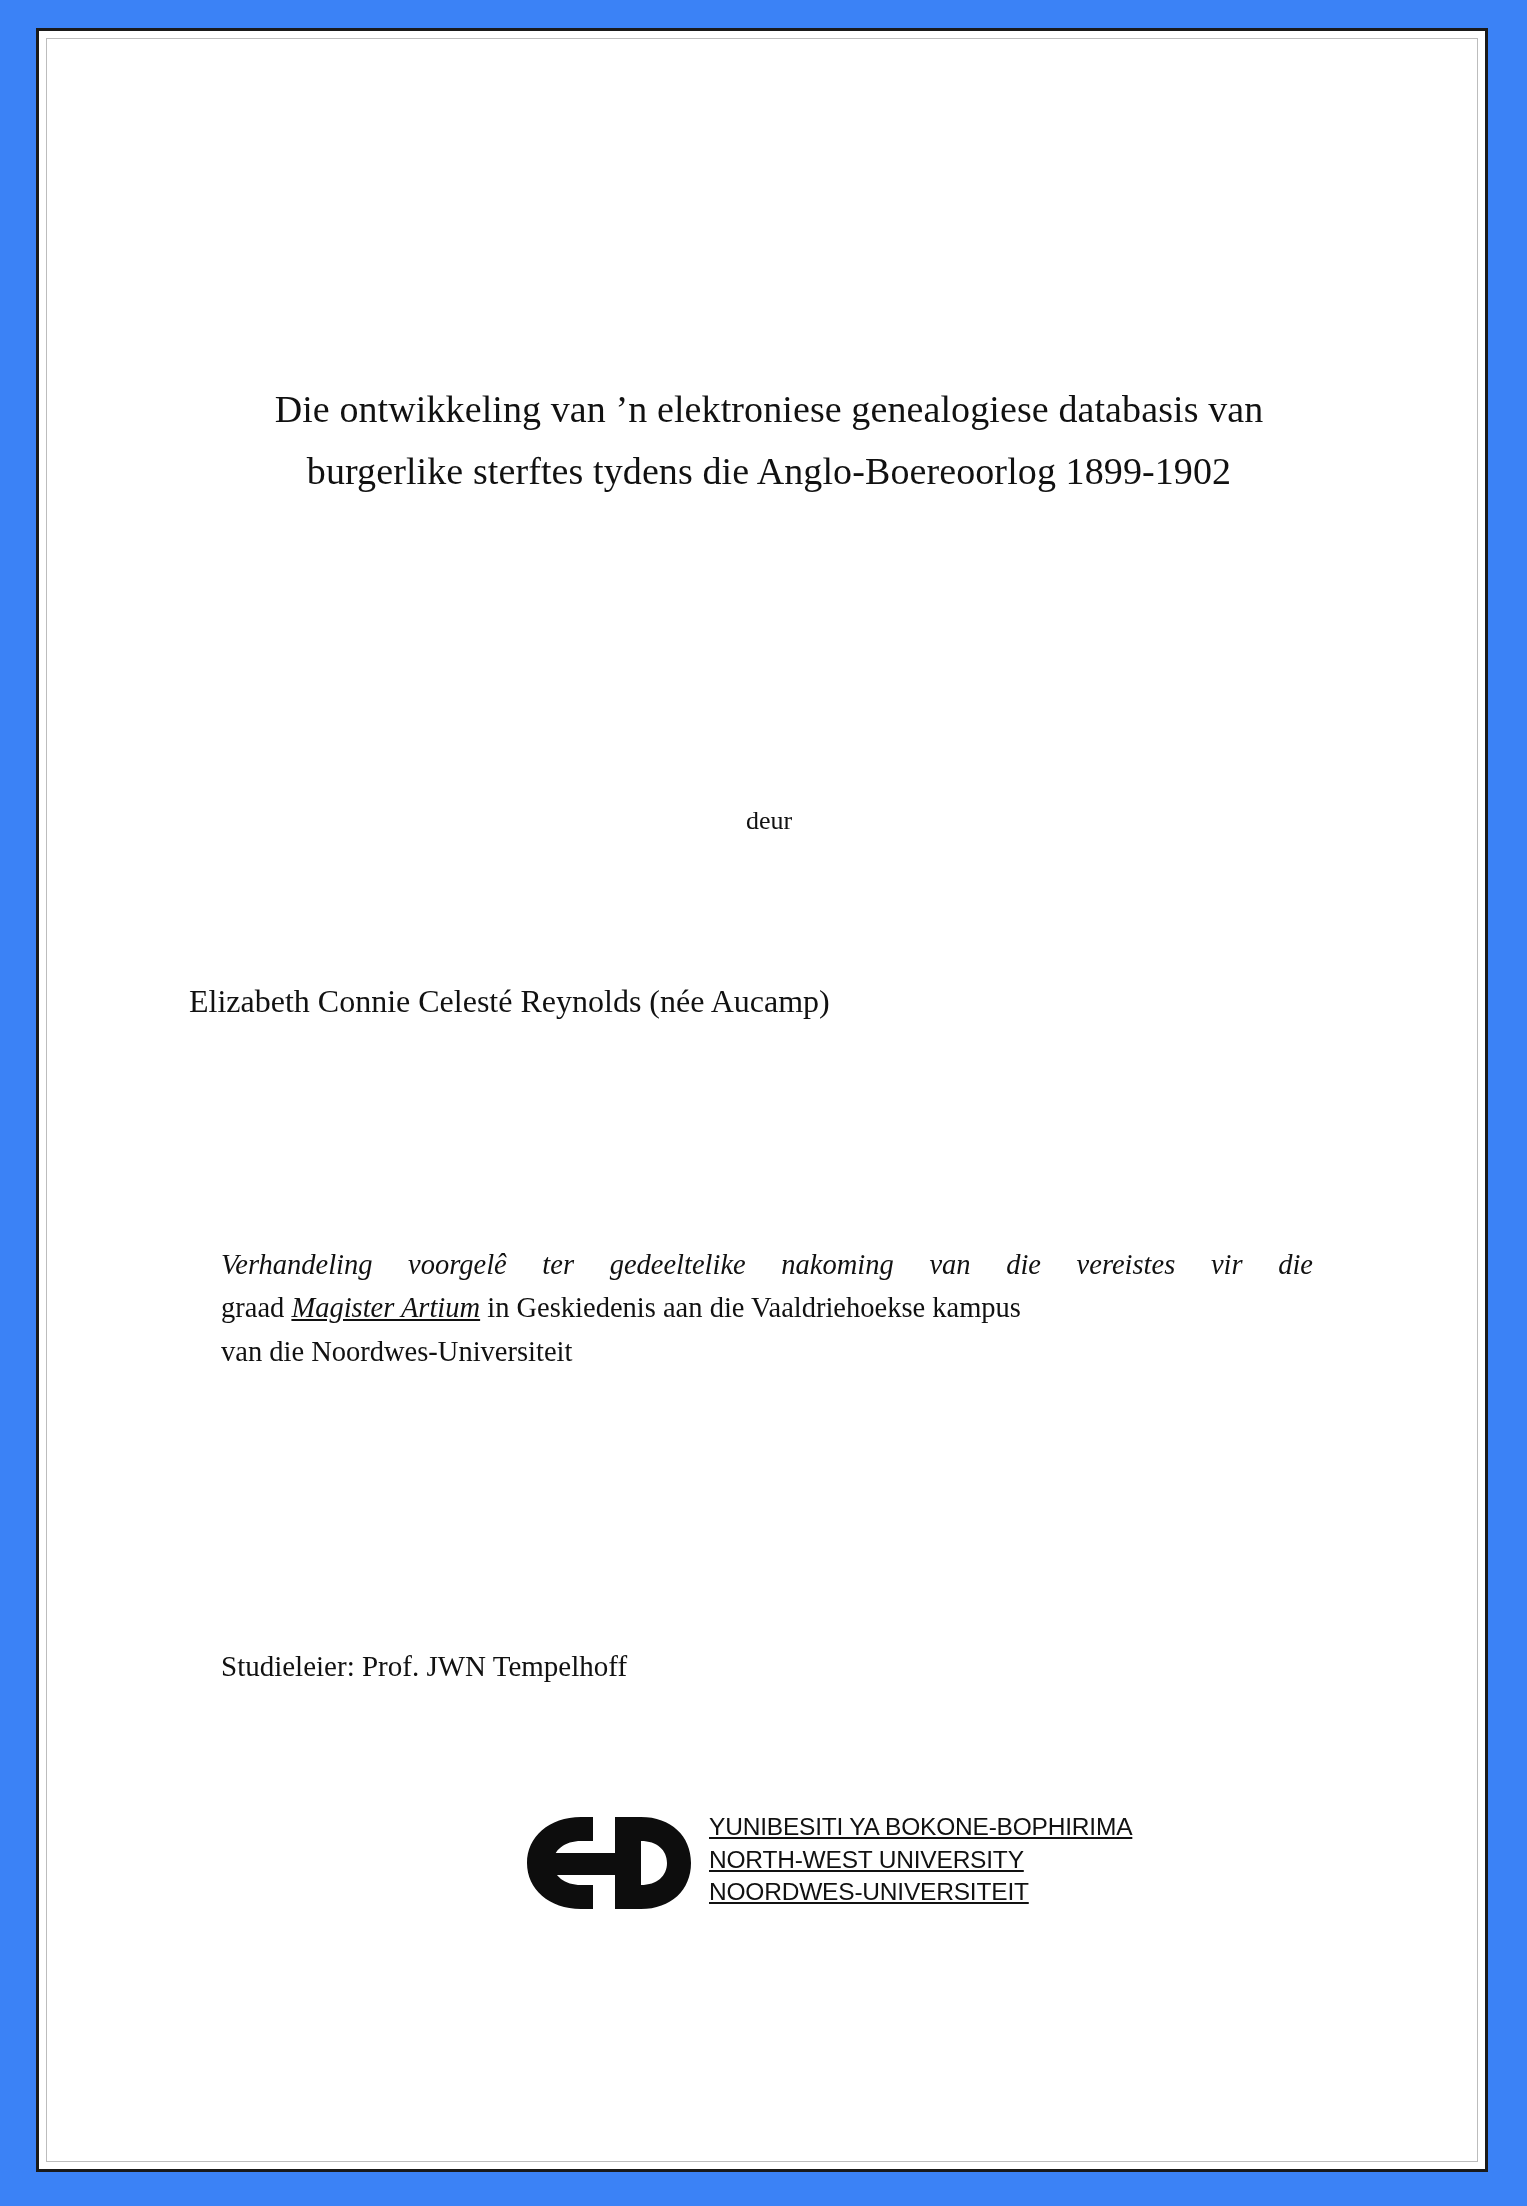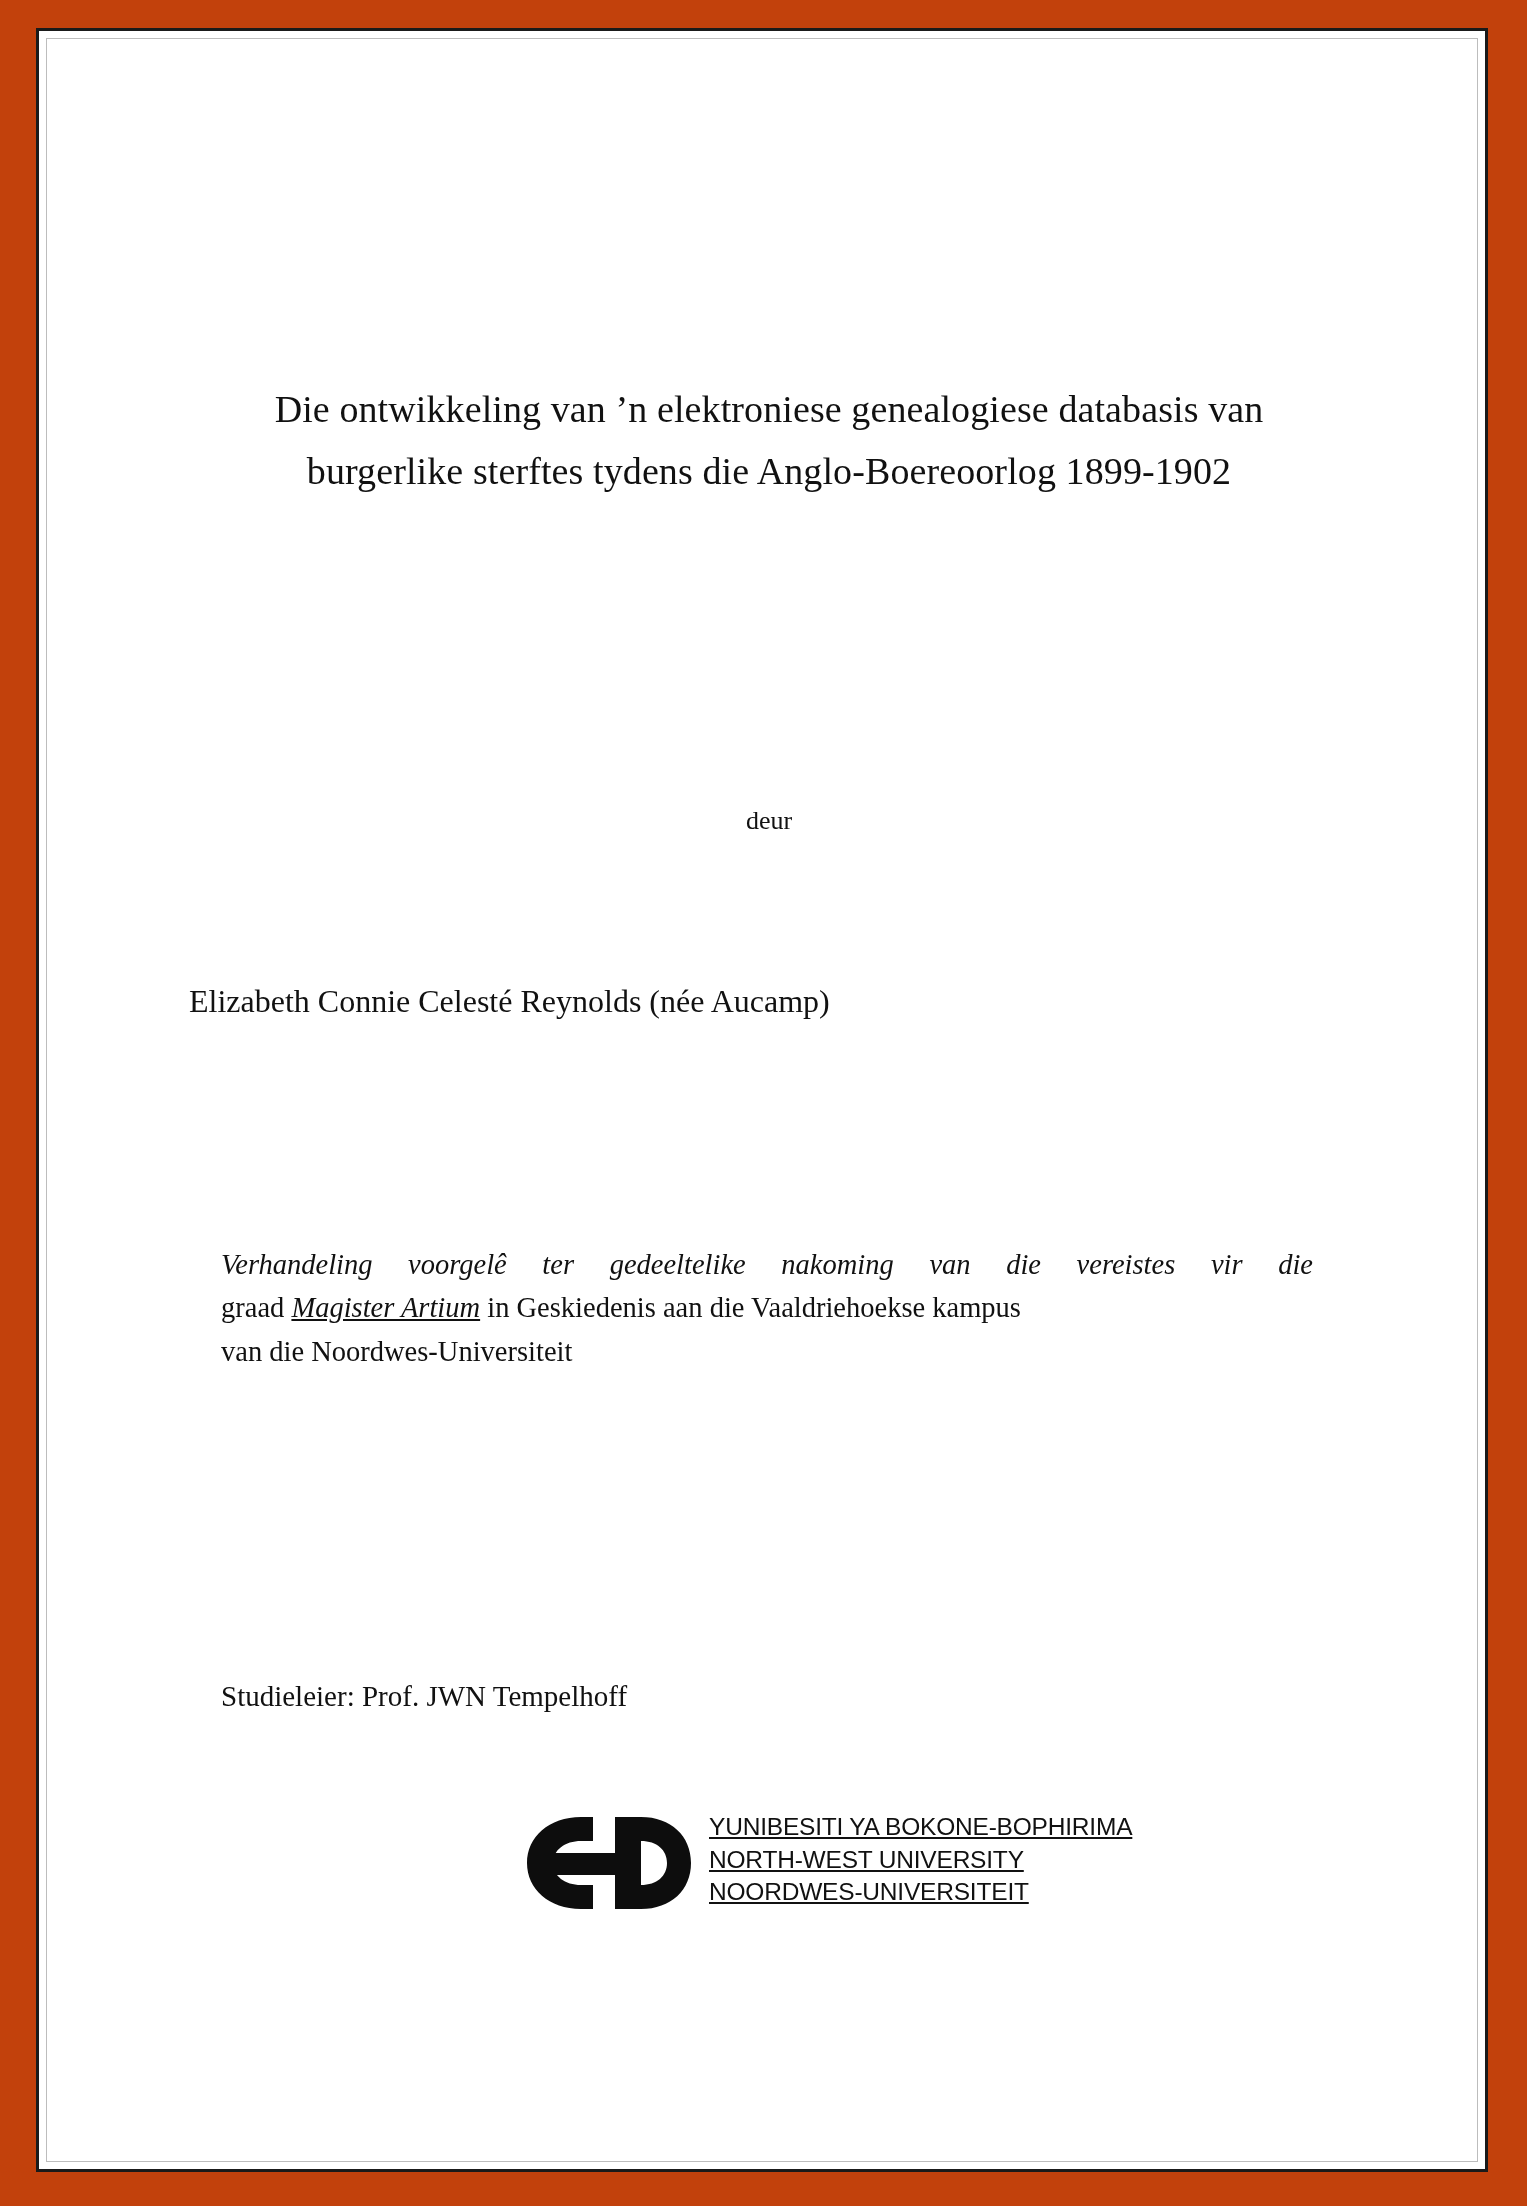--- a/index.html
+++ b/index.html
@@ -15,21 +15,21 @@
     position: relative;
     overflow: hidden;
   }
 
   
   .scan {
     position: absolute;
     left: 0; top: 0;
     width: 1527px;
     height: 2206px;
-    background: #c2410c;
+    background: #3b82f6;
   }
 
   
   .page-frame {
     position: absolute;
     left: 36px;
     top: 28px;
     width: 1452px;
     height: 2144px;
     border: 3px solid #1a1a1a;
@@ -95,21 +95,20 @@
   .statement .l3 { display: block; font-family: Liberation Serif, serif; }
   .statement em { font-style: italic; text-decoration: underline; }
 
   .supervisor {
     position: absolute;
     top: 1615px;
     left: 32px;
     width: 1000px;
     font-size: 29px;
     line-height: 1.44;
-    margin-top: 30px;
   }
   .supervisor .date { display: block; }
 
   
   .logo-block {
     position: absolute;
     top: 1776px;
     left: 330px;
     width: 640px;
     height: 110px;

